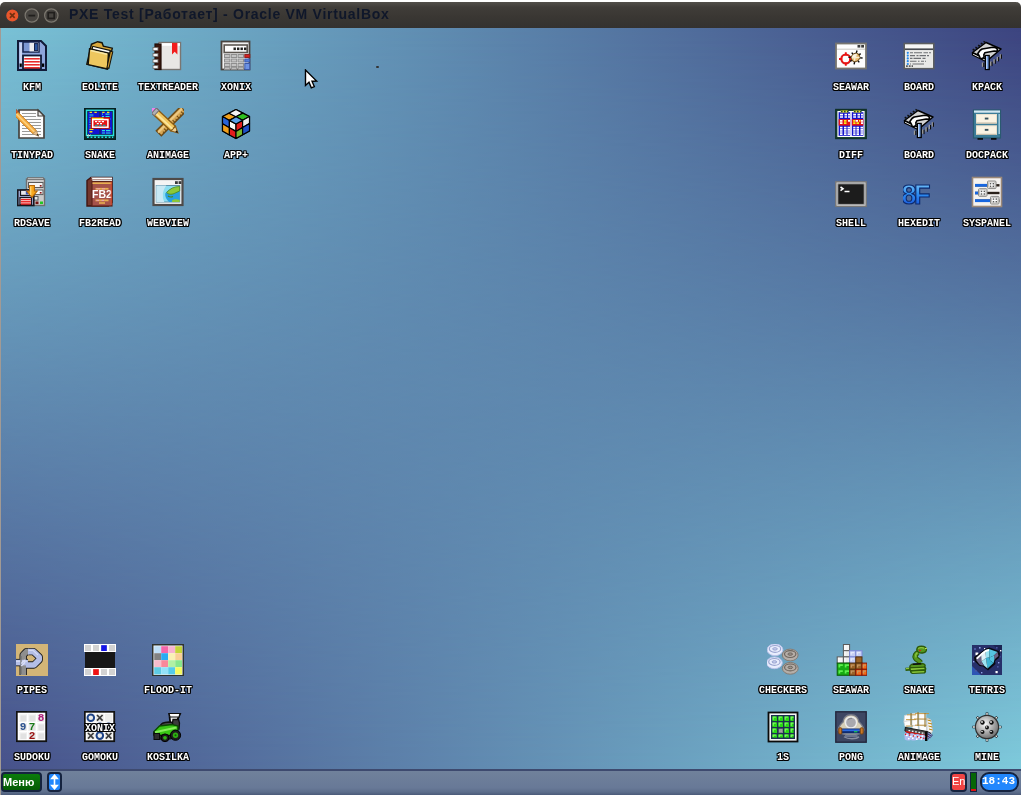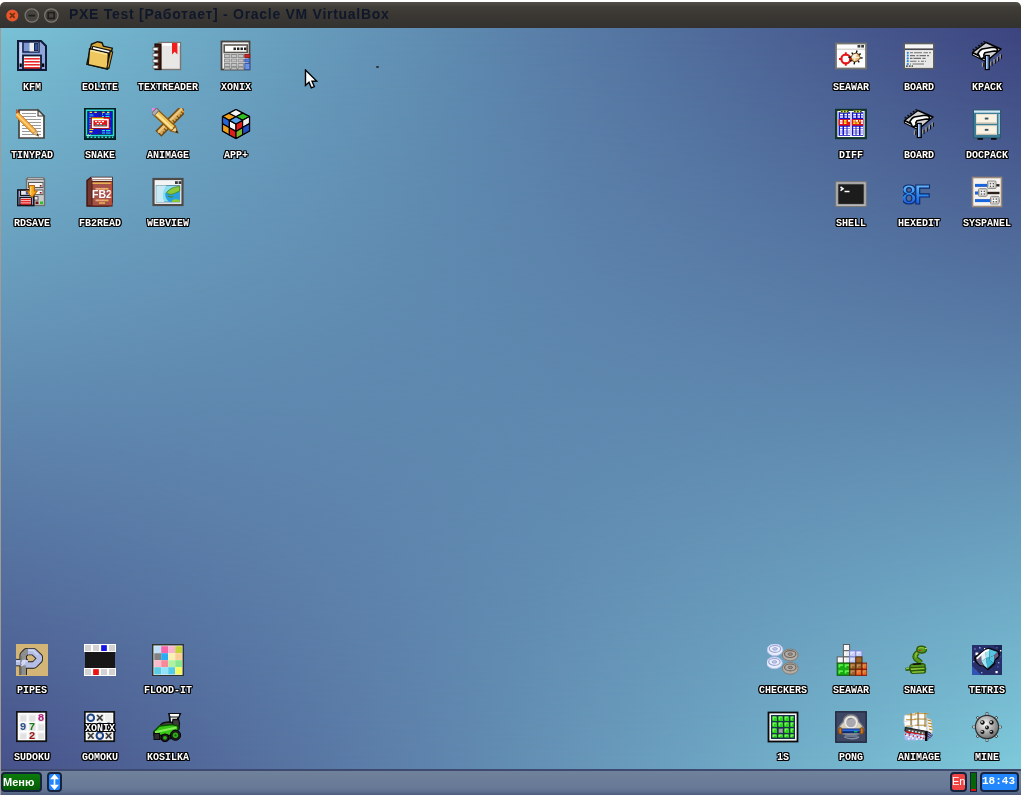--- a/index.html
+++ b/index.html
@@ -811,18 +811,18 @@
 <div class="lb" style="left:949px;top:752px">MINE</div>
 
 <div class="tbn" style="left:1px;width:41px;background:linear-gradient(#0b7c0b,#045a04);border:2px solid #15233f;border-radius:4px;font:bold 11px/16px 'Liberation Sans';color:#fff">Меню</div>
 <div class="tbn" style="left:47px;width:15px;background:#2287fd;border:2px solid #15233f;border-radius:4px">
     <svg width="11" height="16" viewBox="0 0 11 16" style="display:block">
       <path d="M5.5 3 V13 M5.5 1.2 L2.8 4.5 H8.2 Z M5.5 14.8 L2.8 11.5 H8.2 Z" stroke="#fff" stroke-width="1.6" fill="#fff"></path>
     </svg>
   </div>
 <div class="tbn" style="left:950px;width:17px;background:#ef4444;border:2px solid #15233f;border-radius:4px;font:11px/15px 'Liberation Sans';color:#fff">En</div>
 <div class="tbn" style="left:970px;width:7px;background:linear-gradient(#066606 88%,#e01010 90%);border:1px solid #15233f"></div>
-<div class="tbn" style="left:980px;width:39px;background:#2287fd;border:2px solid #15233f;border-radius:4px;font:bold 11px/15px 'Liberation Mono';color:#fff;letter-spacing:0">18:43</div>
+<div class="tbn" style="left:980px;width:39px;background:#2287fd;border:2px solid #15233f;border-radius:9px;font:bold 11px/15px 'Liberation Mono';color:#fff;letter-spacing:0">18:43</div>
 
 <svg style="position:absolute;left:304px;top:69px;z-index:5" width="16" height="22" viewBox="0 0 16 22">
 <path d="M1.5 1 L1.5 16.5 L5 13.2 L7.3 18.8 L10.3 17.6 L8 12.2 L12.6 12 Z" fill="#fff" stroke="#000" stroke-width="1.4"></path>
   </svg>
 <div style="position:absolute;left:376px;top:66px;width:3px;height:2px;background:#333;z-index:5;border-radius:1px"></div>
 
 </body></html>

